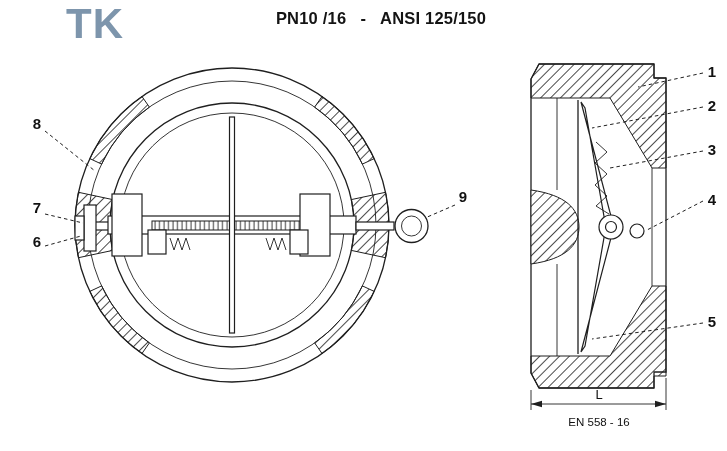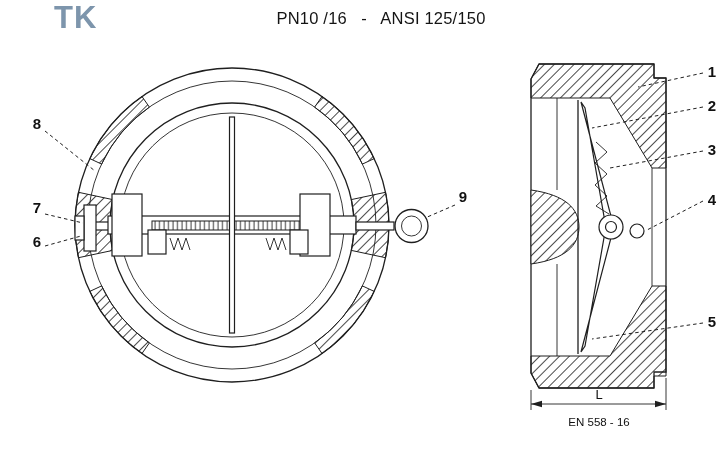--- a/index.html
+++ b/index.html
@@ -1,21 +1,21 @@
 <!DOCTYPE html>
 <html><head>
 <meta charset="utf-8">
 <style>
   html,body{margin:0;padding:0;background:#ffffff}
   .canvas{position:relative;width:727px;height:451px;background:#ffffff;
           font-family:"Liberation Sans",sans-serif;overflow:hidden}
-  .logo{position:absolute;left:54px;top:0px;font-size:31px;font-weight:bold;
+  .logo{position:absolute;left:66px;top:0px;font-size:42px;font-weight:bold;
         color:#7d95ac;letter-spacing:1px;white-space:pre}
   .title{position:absolute;left:246px;top:9px;width:270px;text-align:center;
-         font-size:16.5px;font-weight:normal;color:#141414;letter-spacing:.2px;white-space:pre}
+         font-size:16.5px;font-weight:bold;color:#141414;letter-spacing:.2px;white-space:pre}
   svg{position:absolute;left:0;top:0}
   .ln{stroke:#1f1f1f;fill:none;stroke-width:1.3}
   .thin{stroke-width:0.9}
   .fw{fill:#ffffff;stroke:#1f1f1f;stroke-width:1.2}
   .hatched{fill:url(#hatch);stroke:#1f1f1f;stroke-width:1}
   .leader{stroke:#1f1f1f;stroke-width:1;stroke-dasharray:3.5 3;fill:none}
   .callout{font-family:"Liberation Sans",sans-serif;font-size:15px;font-weight:bold;fill:#111}
   .dim{font-family:"Liberation Sans",sans-serif;font-size:13px;fill:#111}
   .std{font-family:"Liberation Sans",sans-serif;font-size:11.5px;fill:#111}
 </style>

